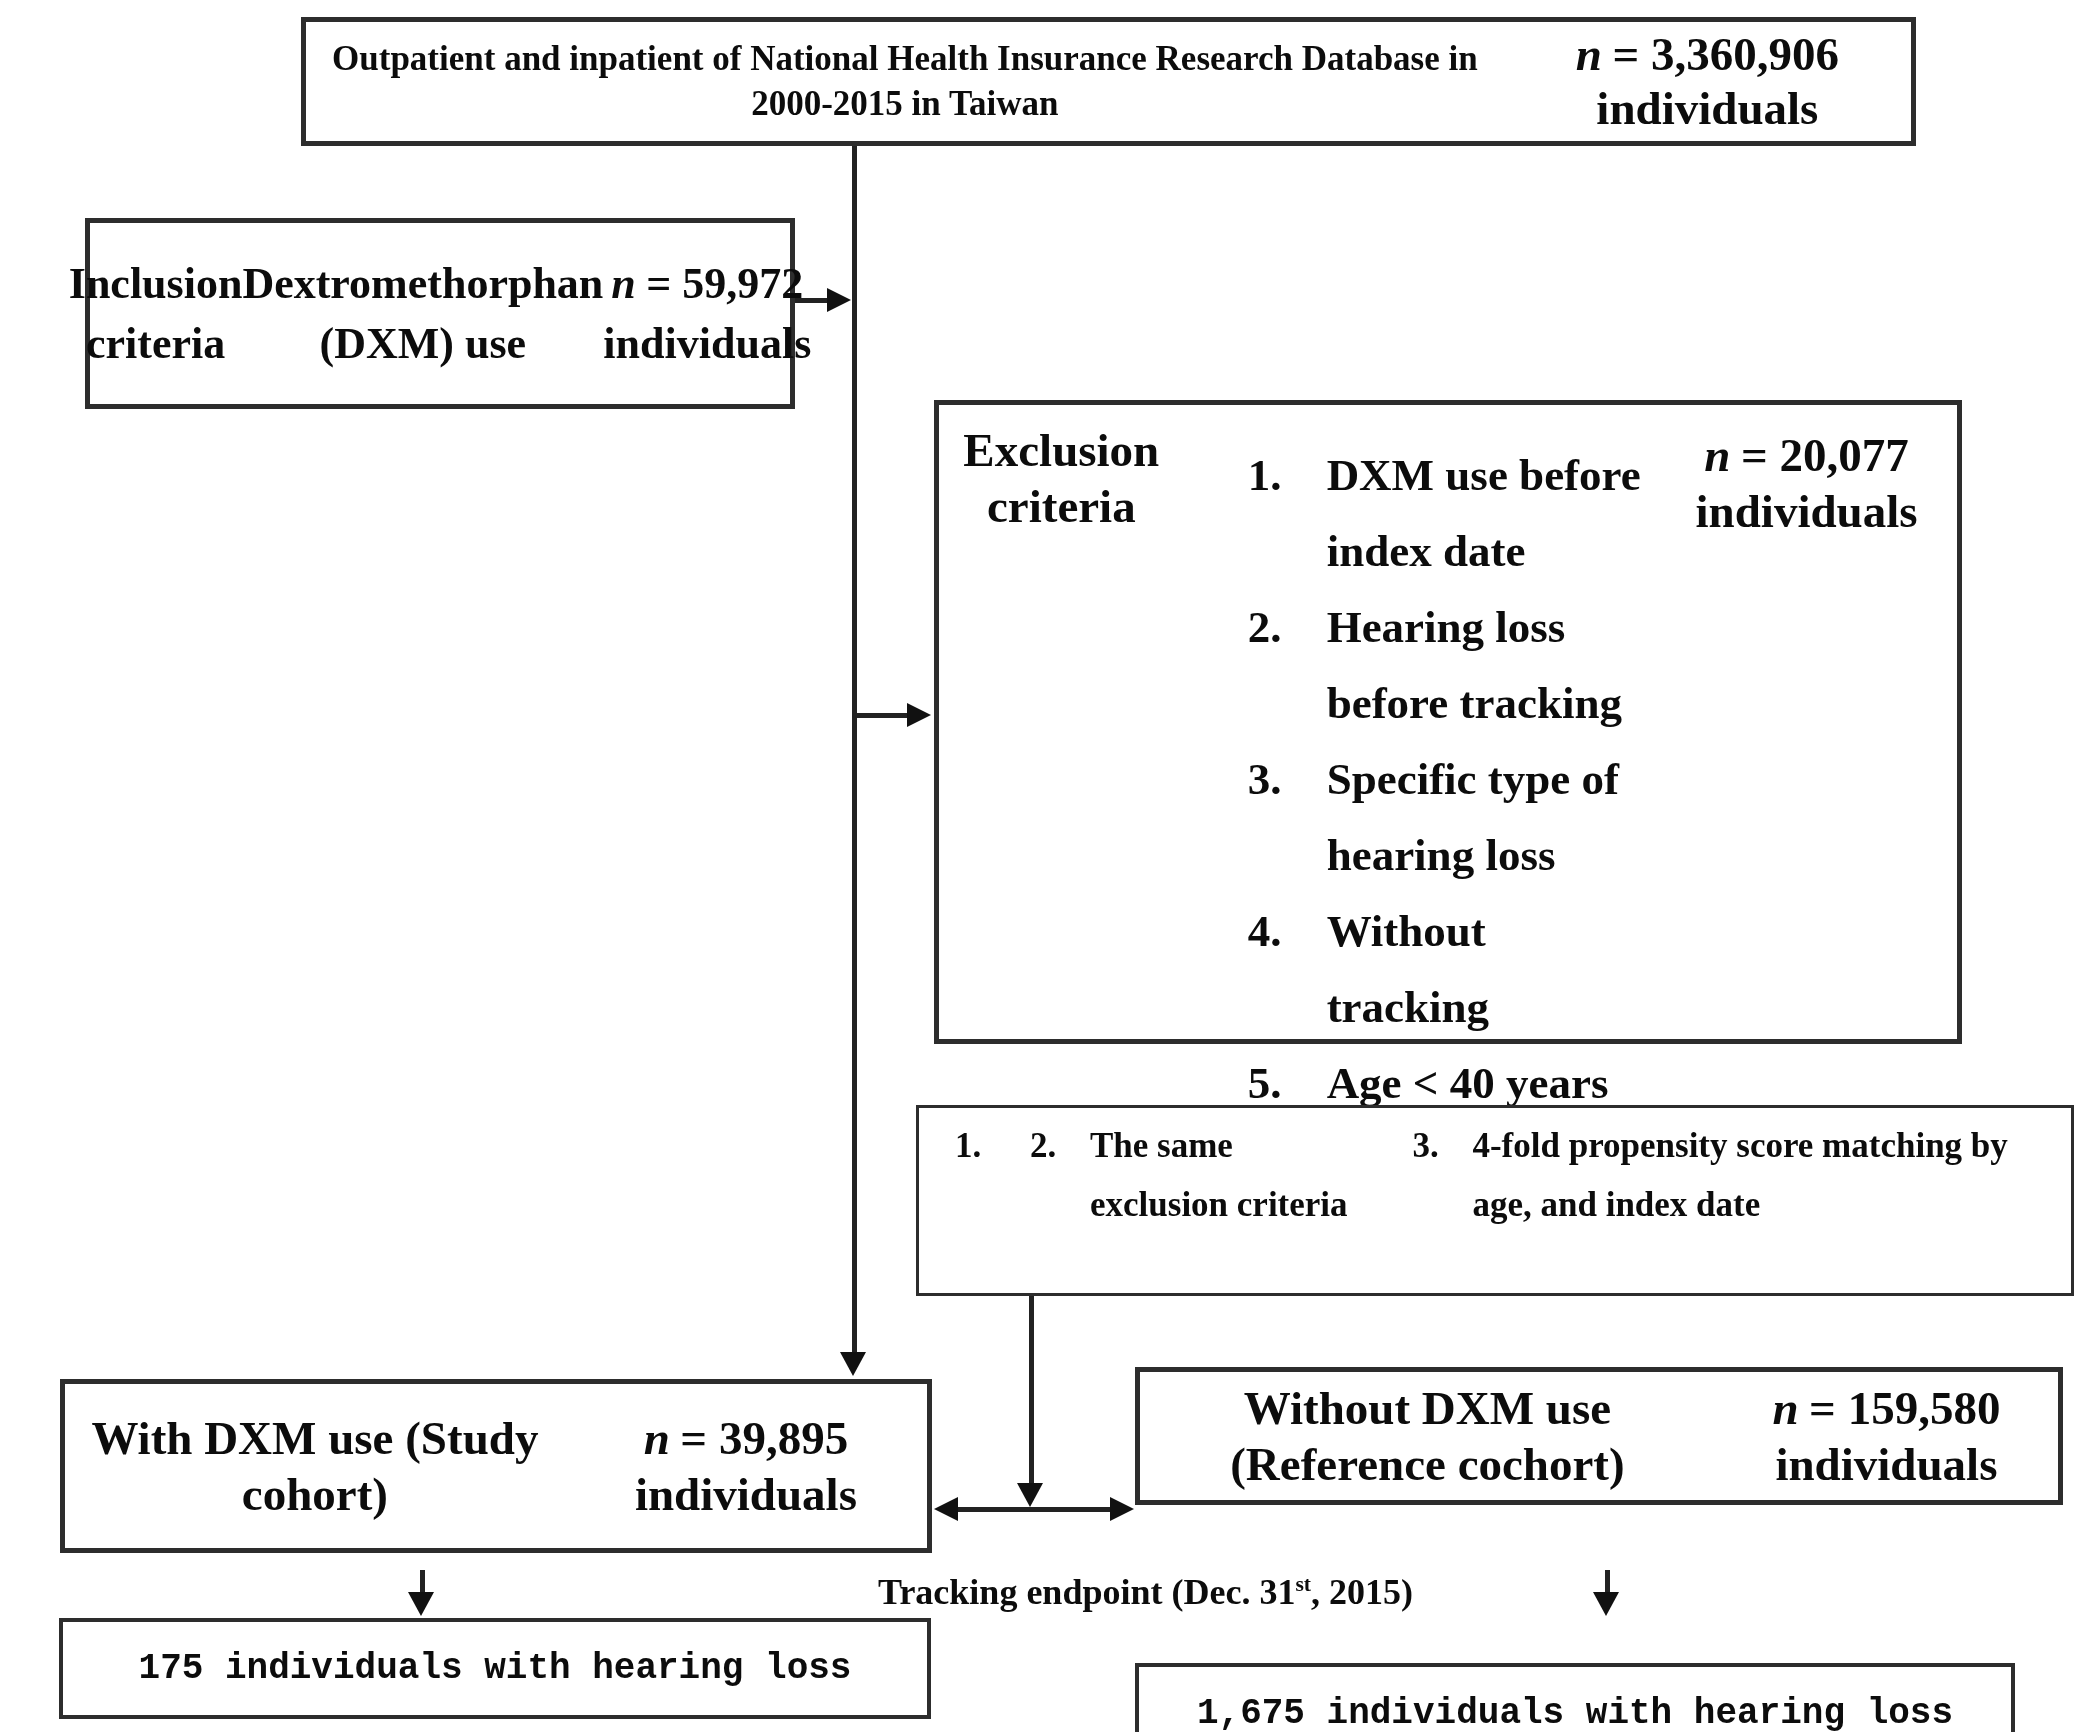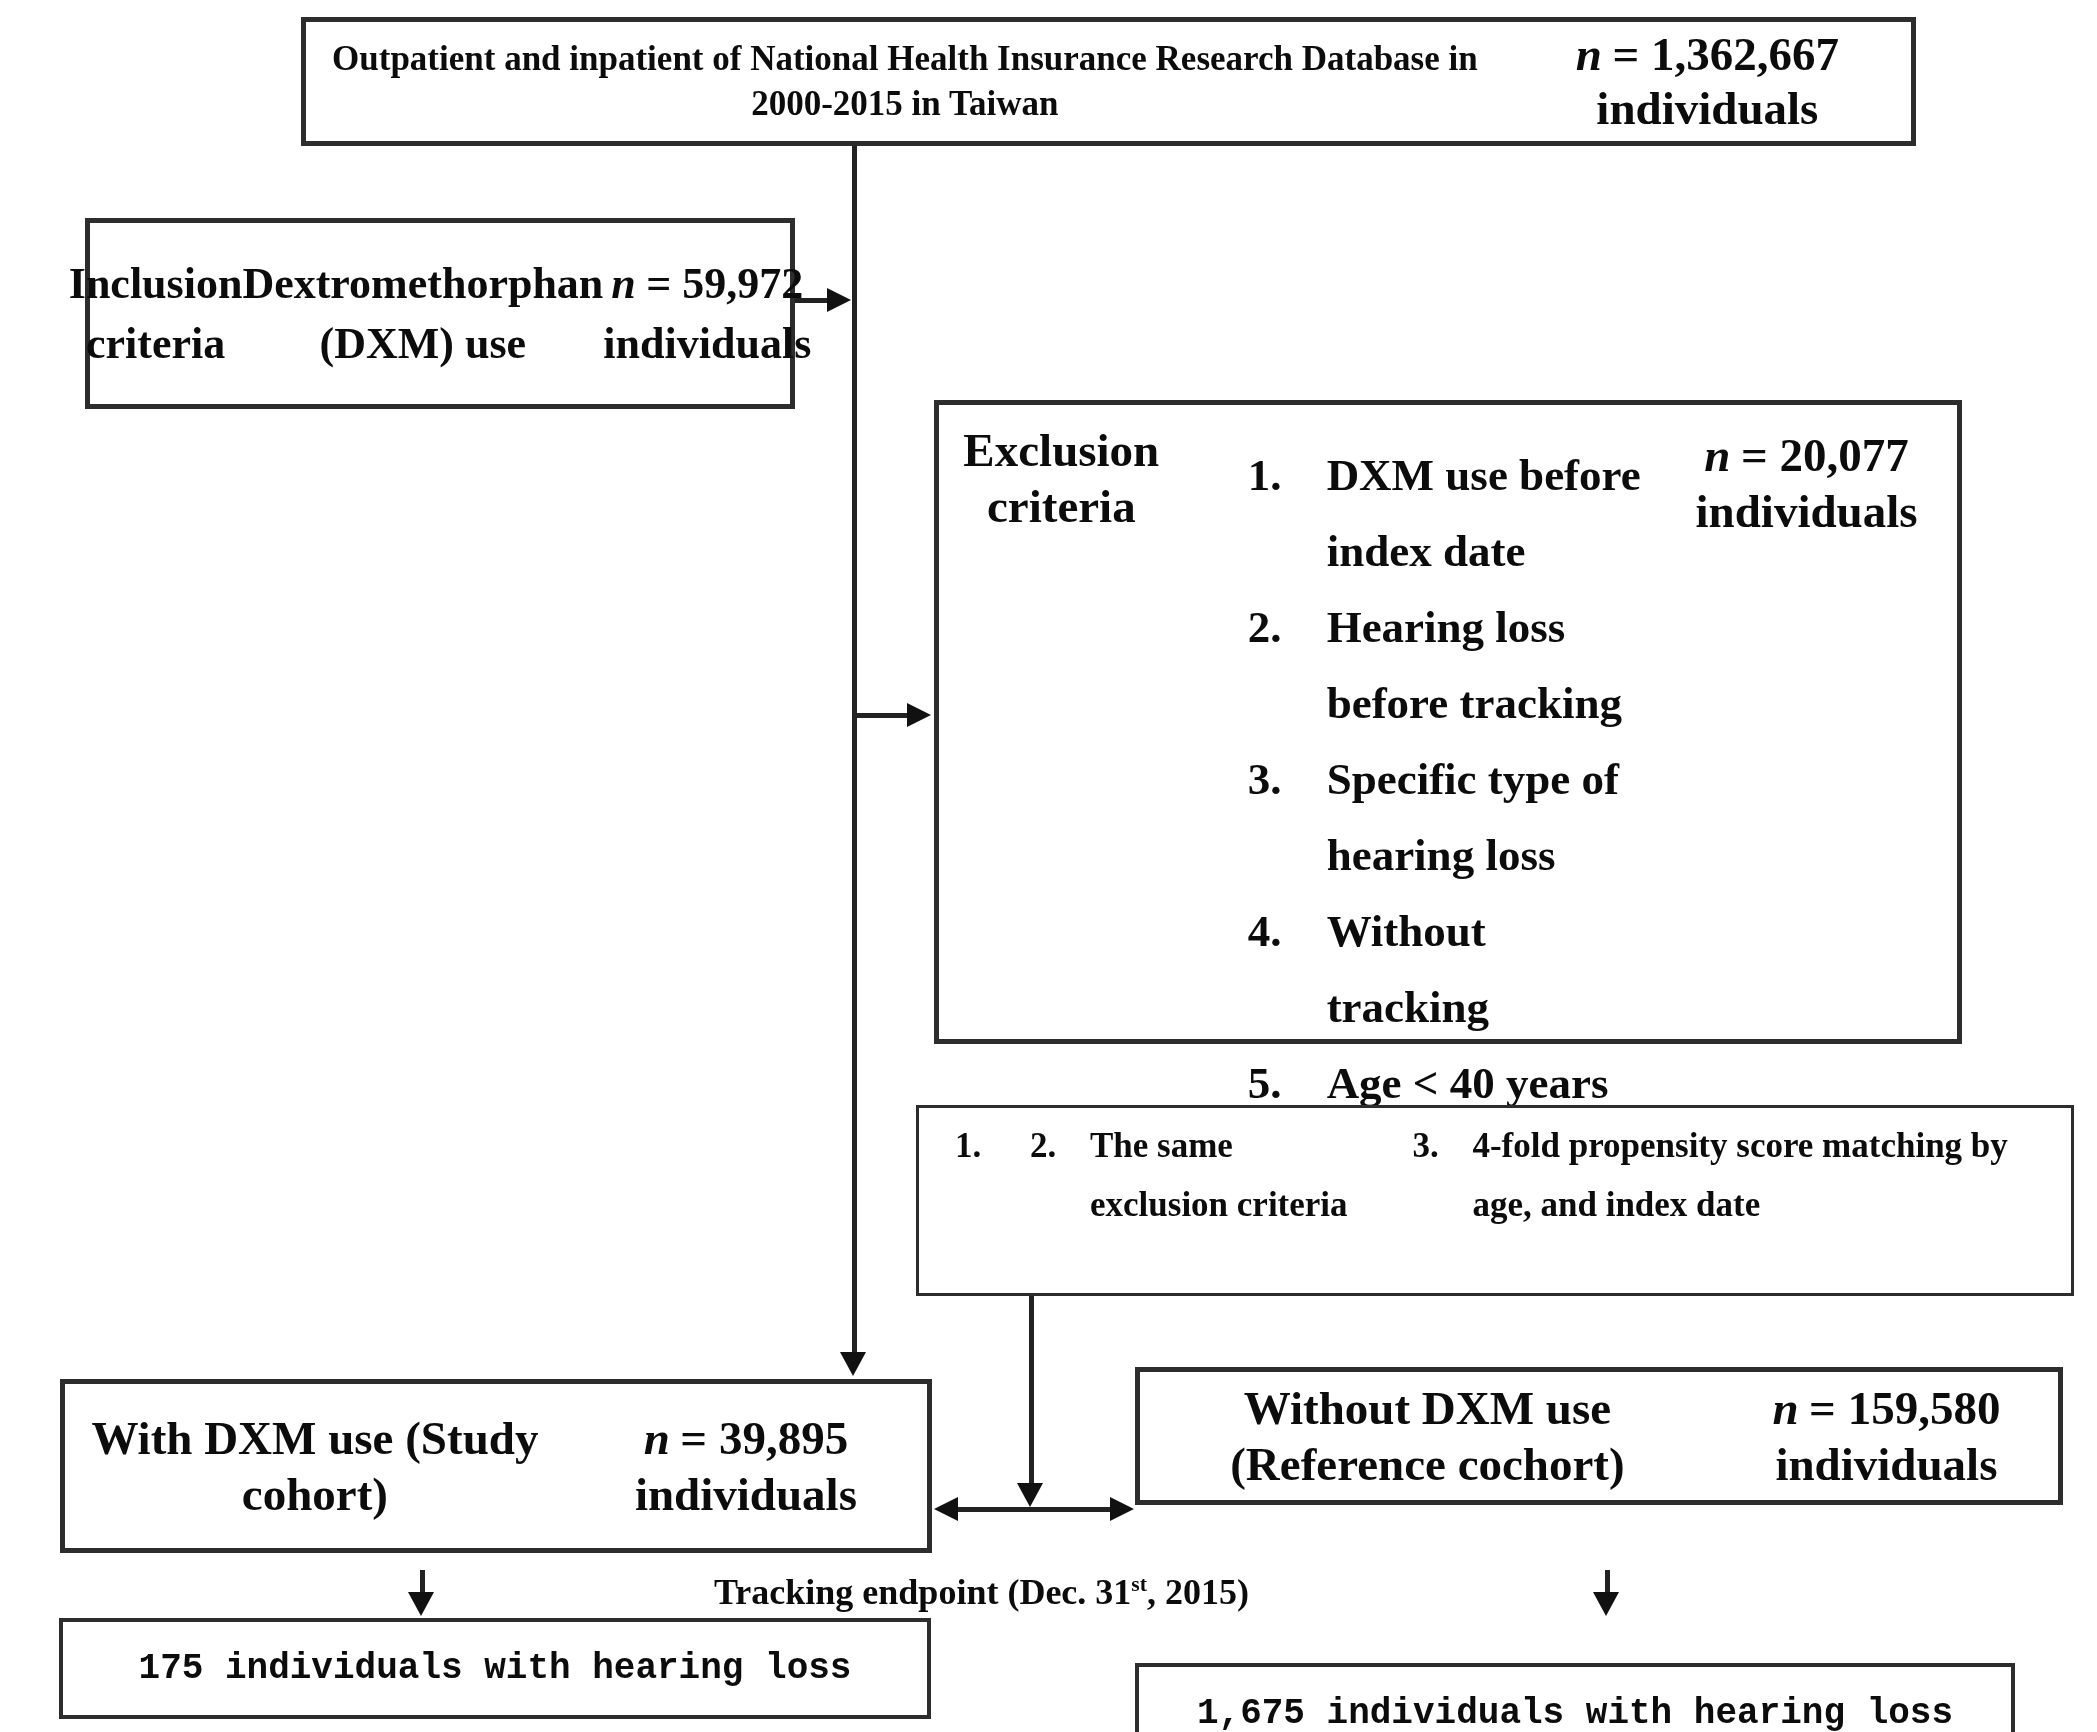--- a/index.html
+++ b/index.html
@@ -43,21 +43,21 @@
   .mitem .num{flex:none;width:39px;}
   
   #study-cohort-box{left:60px;top:1379px;width:872px;height:174px;row-gap:22.6px;}
   #reference-cohort-box{left:1135px;top:1367px;width:928px;height:138px;row-gap:22.6px;}
   .cohort-line{font-size:47px;line-height:56px;}
   
   #study-outcome-box{left:59px;top:1618px;width:872px;height:101px;}
   #reference-outcome-box{left:1135px;top:1663px;width:880px;height:101px;}
   .outcome-line{font-size:36px;line-height:41px;font-family:Liberation Mono, monospace;}
   
-  #tracking-label{position:absolute;left:714px;top:1565px;width:699px;text-align:left;font-size:36px;line-height:39px;}
+  #tracking-label{position:absolute;left:714px;top:1565px;width:699px;text-align:right;font-size:36px;line-height:39px;}
   #tracking-label .sup{font-size:60%;vertical-align:super;}
   
   .nvar{font-style:italic;}
   .nval{margin-left:10.5px;}
   
   .vline,.hline{position:absolute;background:#222222;}
   .head{position:absolute;width:0;height:0;}
   .head-down{border-left:13.5px solid transparent;border-right:13.5px solid transparent;border-top:24px solid #111111;}
   .head-right{border-top:12.8px solid transparent;border-bottom:12.8px solid transparent;border-left:24px solid #111111;}
   .head-left{border-top:12.8px solid transparent;border-bottom:12.8px solid transparent;border-right:24px solid #111111;}
@@ -77,21 +77,21 @@
   #reference-down-vline{left:1605px;top:1570px;width:5.3px;height:25.6px;}
   #reference-down-head{left:1593px;top:1592px;}
 </style>
 </head>
 <body>
 
 <div id="canvas">
 
   <div class="box" id="top-box">
     <div class="l1">Outpatient and inpatient of National Health Insurance Research Database in 2000-2015 in Taiwan</div>
-    <div class="l2"><span class="nvar">n</span><span class="nval">= 1,362,667 individuals</span></div>
+    <div class="l2"><span class="nvar">n</span><span class="nval">= 3,360,906 individuals</span></div>
   </div>
 
   <div class="box" id="inclusion-box">
     <div class="ln">Inclusion criteria</div>
     <div class="ln">Dextromethorphan (DXM) use</div>
     <div class="ln"><span class="nvar">n</span><span class="nval">= 59,972 individuals</span></div>
   </div>
 
   <div class="box" id="exclusion-box">
     <div class="title">Exclusion criteria</div>

